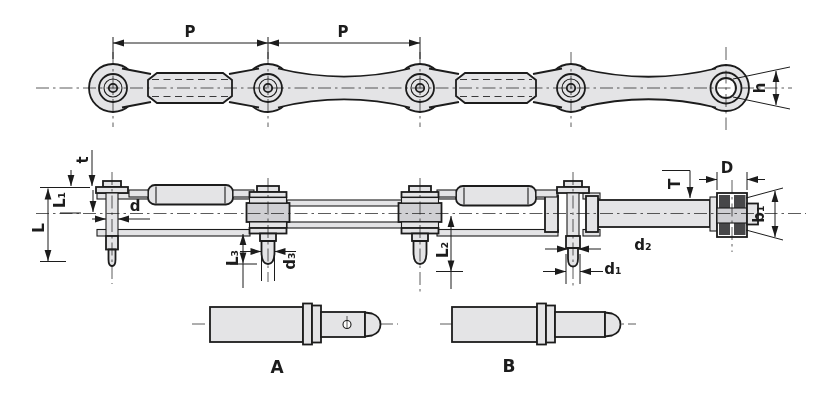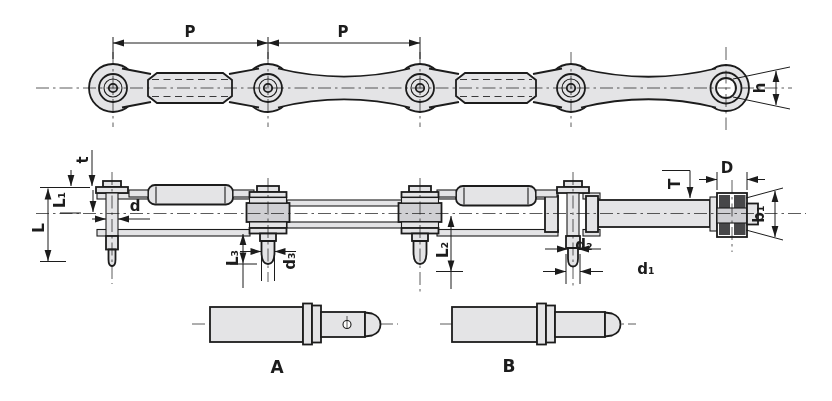--- a/index.html
+++ b/index.html
@@ -245,21 +245,21 @@
 <span class="lbl" style="left:190px;top:32px">P</span>
 <span class="lbl" style="left:343px;top:32px">P</span>
 <span class="lbl rot" style="left:760px;top:88px">h</span>
 <span class="lbl rot" style="left:83px;top:160px">t</span>
 <span class="lbl rot" style="left:60px;top:200px">L₁</span>
 <span class="lbl rot" style="left:39px;top:228px">L</span>
 <span class="lbl" style="left:135px;top:206px">d</span>
 <span class="lbl rot" style="left:233px;top:258px">L₃</span>
 <span class="lbl rot" style="left:290px;top:261px">d₃</span>
 <span class="lbl rot" style="left:443px;top:250px">L₂</span>
-<span class="lbl" style="left:584px;top:245px">d₂</span>
-<span class="lbl" style="left:646px;top:269px">d₁</span>
+<span class="lbl" style="left:643px;top:245px">d₂</span>
+<span class="lbl" style="left:613px;top:269px">d₁</span>
 <span class="lbl rot" style="left:675px;top:184px">T</span>
 <span class="lbl" style="left:727px;top:168px">D</span>
 <span class="lbl rot" style="left:759px;top:214px">b₁</span>
 <span class="lbl big" style="left:277px;top:367px">A</span>
 <span class="lbl big" style="left:509px;top:366px">B</span>
 
 </div>
 
 </body></html>

